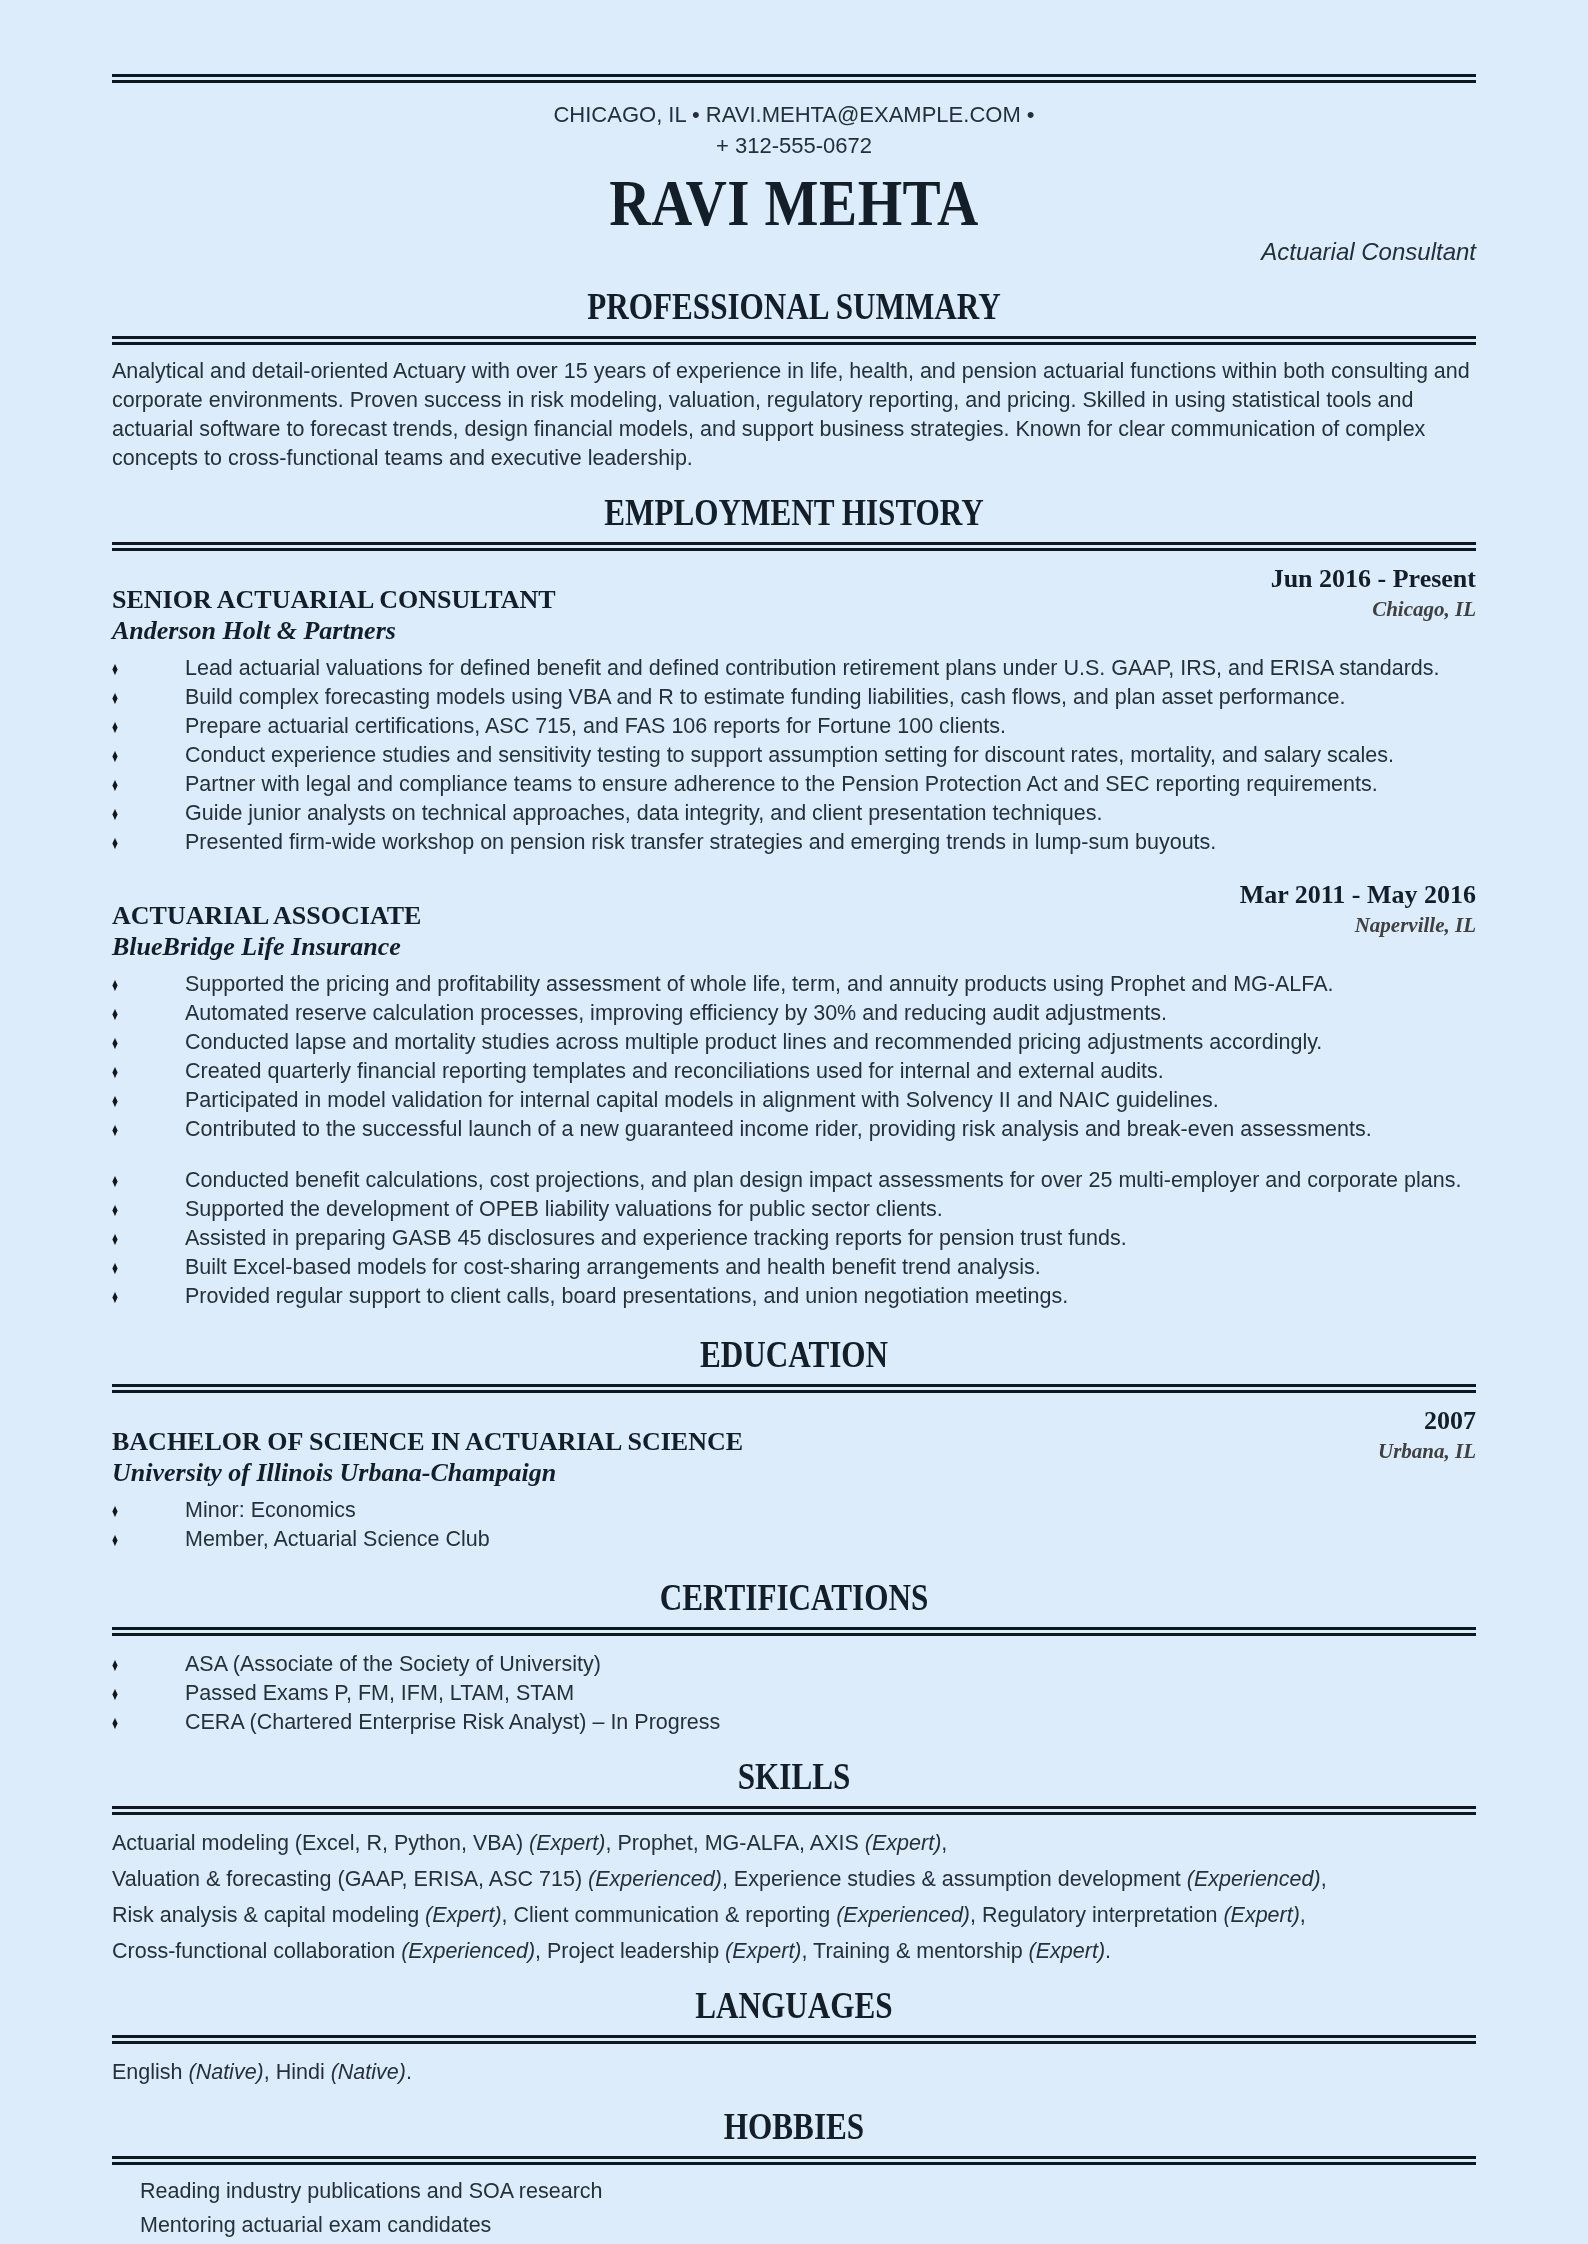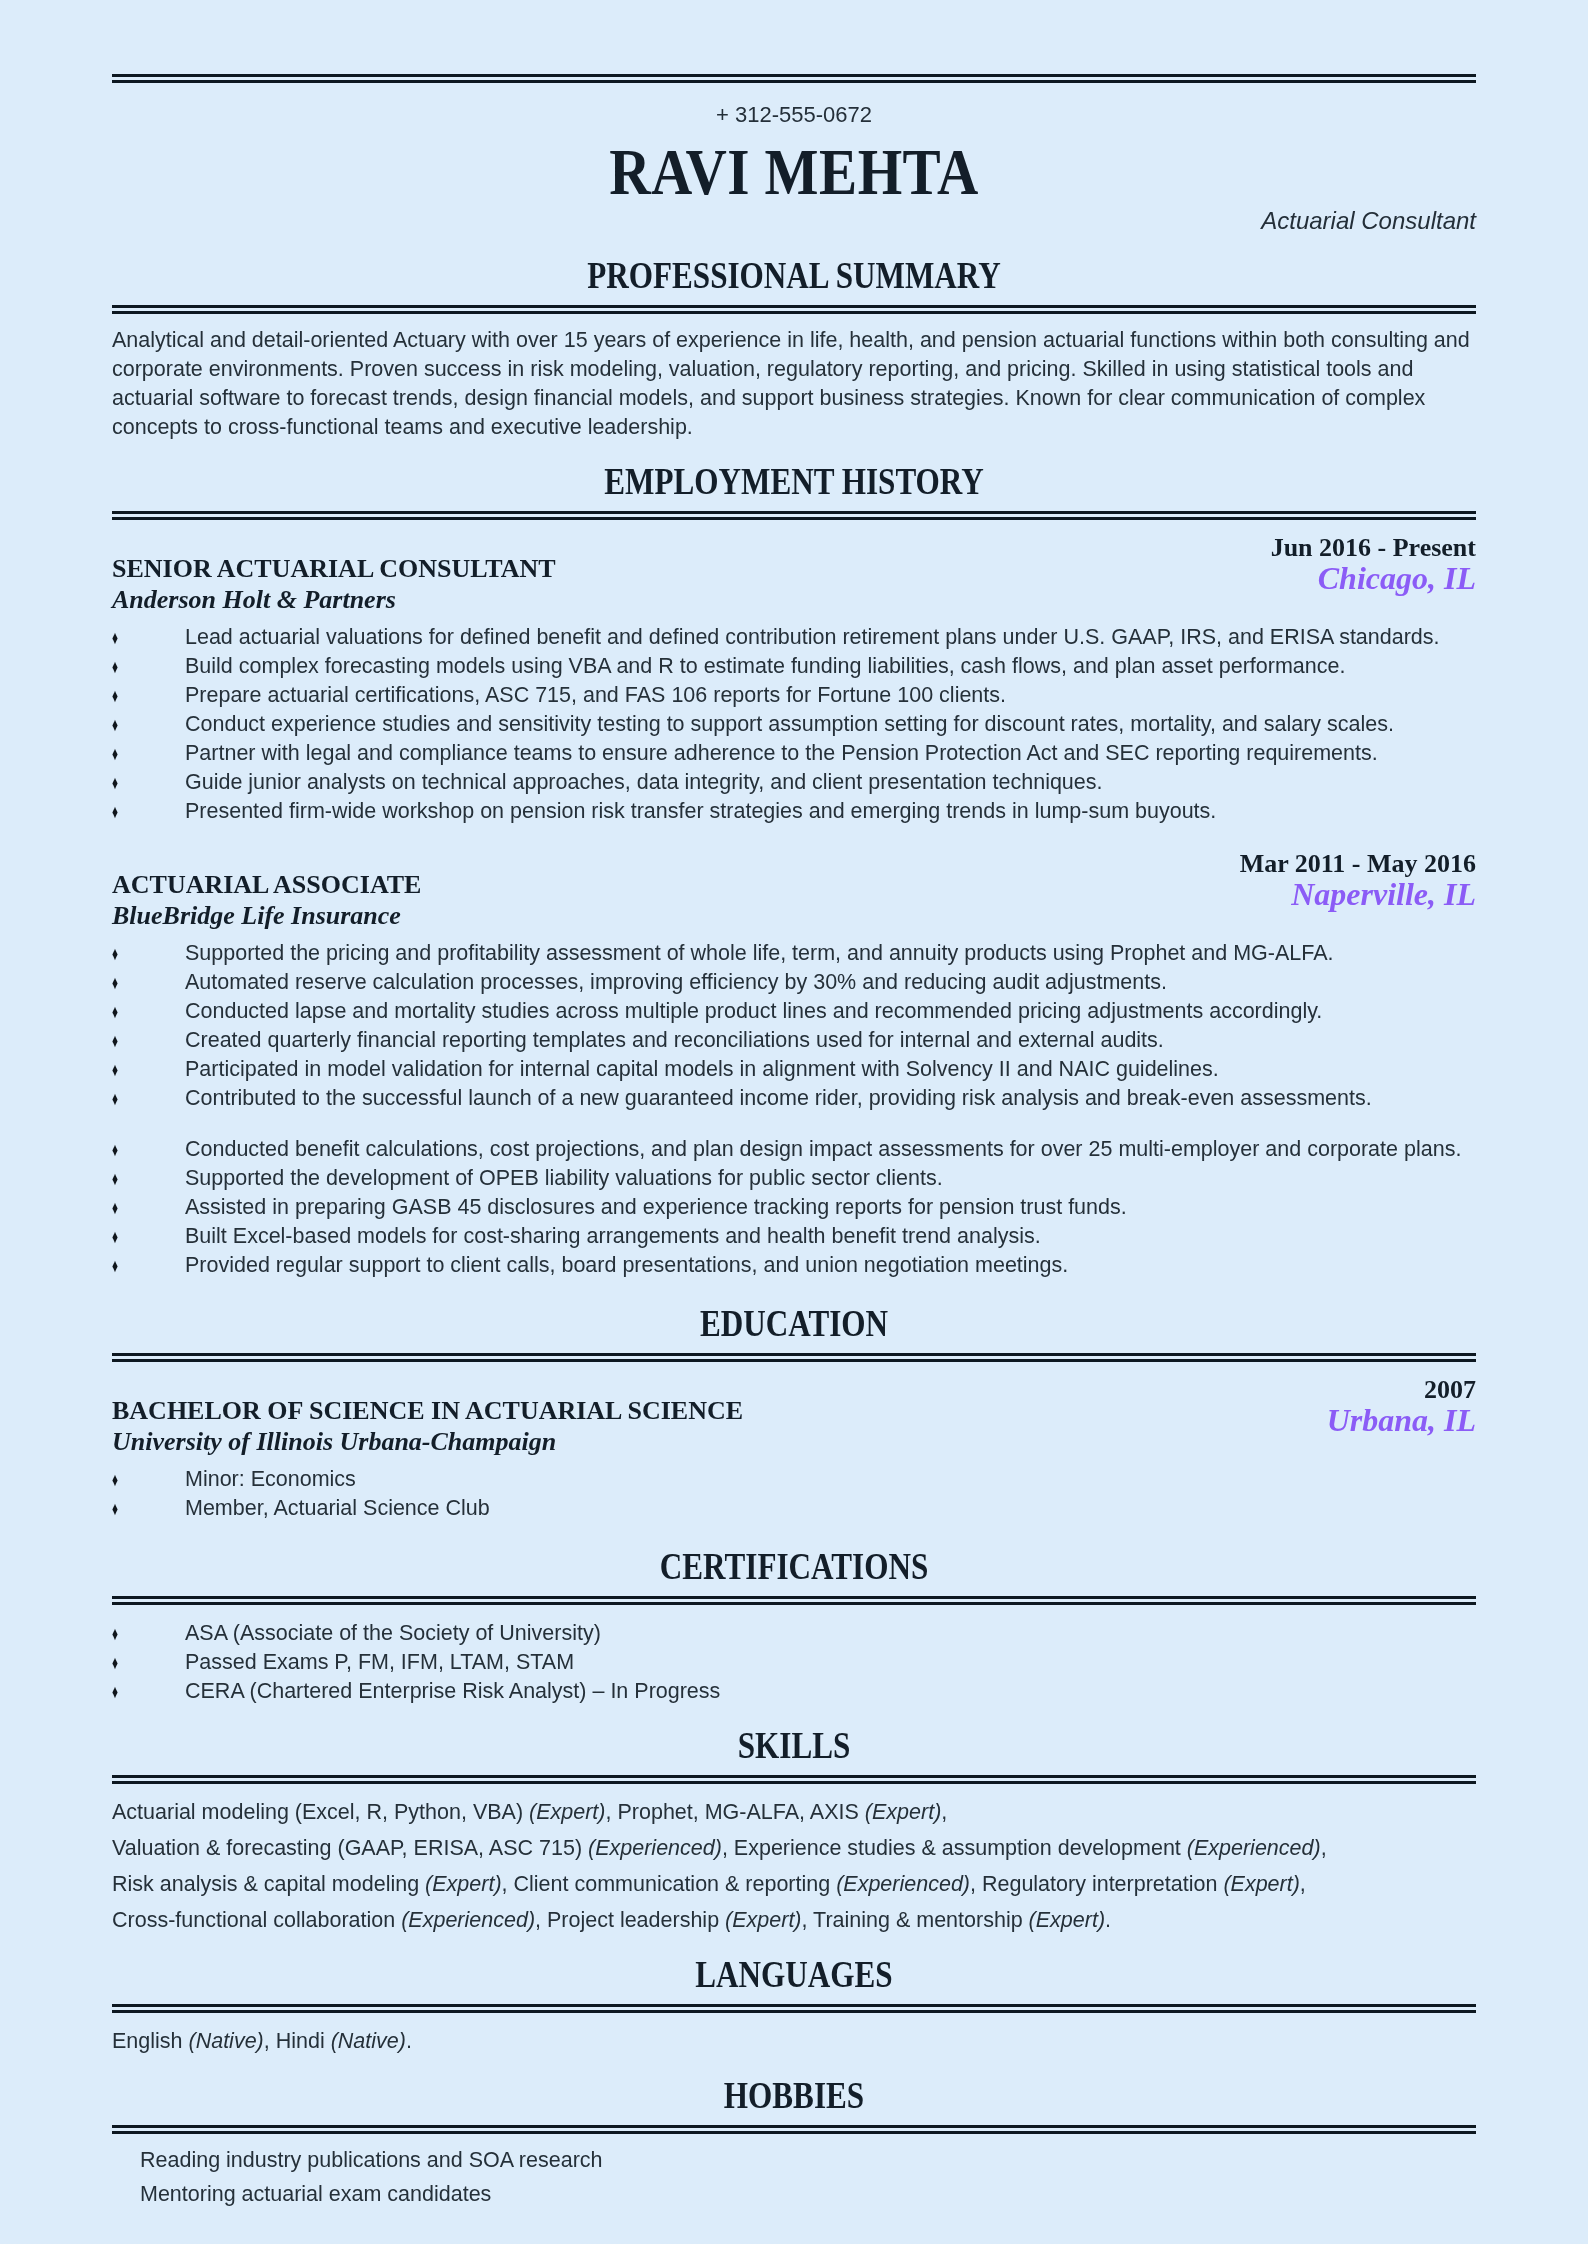--- a/index.html
+++ b/index.html
@@ -89,23 +89,23 @@
     font-family: "Liberation Serif", serif;
     font-weight: bold;
     font-size: 26px;
     line-height: 31px;
     color: #131e29;
   }
   .job-location {
     font-family: "Liberation Serif", serif;
     font-weight: bold;
     font-style: italic;
-    font-size: 32px;
-    line-height: 31px;
-    color: #8b5cf6;
+    font-size: 21px;
+    line-height: 31px;
+    color: #404040;
   }
   
   .bullets { margin-top: 8px; }
   .bullet-item { display: flex; font-size: 21.5px; line-height: 29px; }
   .blt {
     flex: 0 0 26px;
     width: 26px;
     font-size: 19px;
     line-height: 29px;
     color: #10161c;
@@ -122,20 +122,21 @@
   .hobby-item { font-size: 21.5px; line-height: 29px; margin-bottom: 5px; }
 </style>
 </head>
 <body>
 
 <div class="page">
 
   <div class="double-rule"></div>
 
   <div class="contact">
+    <div>CHICAGO, IL • RAVI.MEHTA@EXAMPLE.COM •</div>
     <div>+ 312-555-0672</div>
   </div>
 
   <h1 class="name">RAVI MEHTA</h1>
   <div class="subtitle">Actuarial Consultant</div>
 
   <h2 class="section-heading">PROFESSIONAL SUMMARY</h2>
   <div class="double-rule"></div>
   <p class="summary-text">Analytical and detail-oriented Actuary with over 15 years of experience in life, health, and pension actuarial functions within both consulting and corporate environments. Proven success in risk modeling, valuation, regulatory reporting, and pricing. Skilled in using statistical tools and actuarial software to forecast trends, design financial models, and support business strategies. Known for clear communication of complex concepts to cross-functional teams and executive leadership.</p>
 

